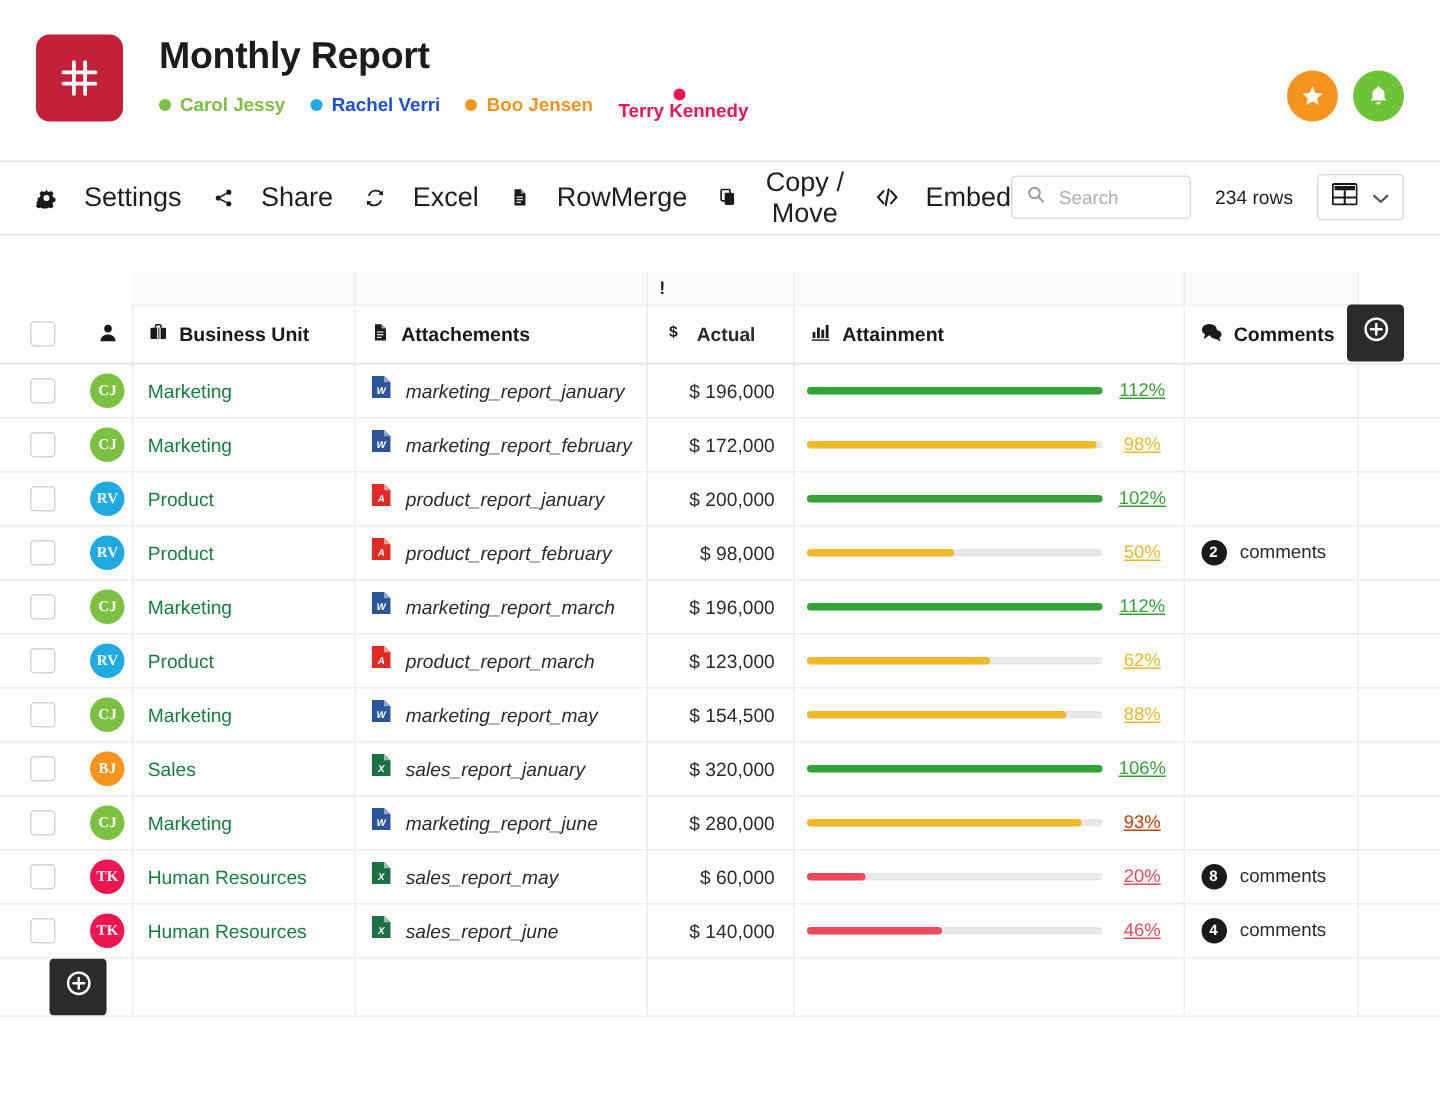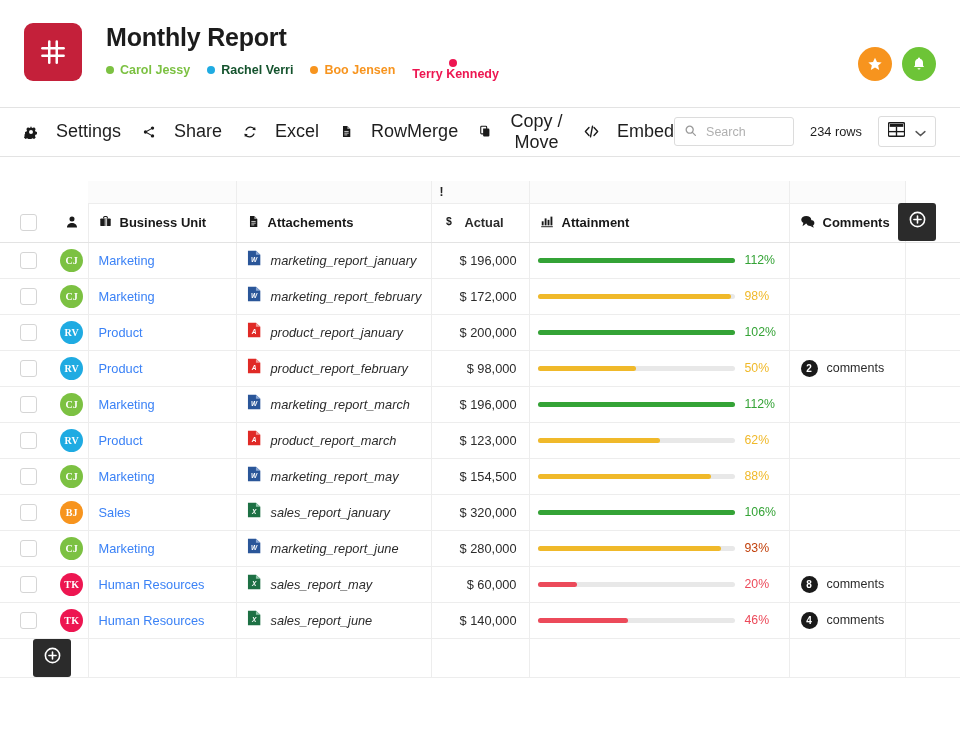--- a/index.html
+++ b/index.html
@@ -131,35 +131,35 @@
     width:15px;height:15px;border:1px solid #d5d5d5;border-radius:3px;
     background:#fff;display:block;margin:0 auto;cursor:pointer;
   }
   .avatar{
     width:23px;height:23px;border-radius:50%;
     display:flex;align-items:center;justify-content:center;
     color:#fff;font-size:10px;font-weight:bold;letter-spacing:0.2px;
     margin:0 auto;
     font-family:Liberation Serif, serif;
   }
-  .cell-text{padding-left:10px;font-size:12.8px;color:#3b82f6;}
+  .cell-text{padding-left:10px;font-size:12.8px;color:#15803d;}
   .att-cell{display:flex;align-items:center;gap:9px;padding-left:10px;font-style:italic;}
   .file-ico{flex:0 0 auto;display:block;}
   .att-name{font-size:12.8px;color:#2b2b2b;}
   .money{
     text-align:right;padding-right:12px;
     font-size:12.8px;color:#2b2b2b;white-space:nowrap;
   }
 
   .attain-cell{display:flex;align-items:center;padding:0 10px 0 8px;gap:10px;}
   .bar-track{
     flex:1 1 auto;height:5px;border-radius:3px;background:#e8e8e8;position:relative;
   }
   .bar-fill{position:absolute;left:0;top:0;height:5px;border-radius:3px;}
-  .pct{font-size:12.3px;width:34px;text-align:left;flex:0 0 auto;}
+  .pct{font-size:12.3px;width:34px;text-align:center;flex:0 0 auto;text-decoration:underline;}
 
   .cmt-cell{display:flex;align-items:center;gap:9px;padding-left:11px;}
   .cmt-badge{
     width:17px;height:17px;border-radius:50%;background:#1a1a1a;color:#fff;
     font-size:10px;font-weight:bold;display:flex;align-items:center;justify-content:center;
     flex:0 0 auto;
   }
   .cmt-label{font-size:12.5px;color:#2b2b2b;}
 
   
@@ -193,21 +193,21 @@
         </svg>
       </div>
 
       <div class="title-block">
         <h1 class="doc-title">Monthly Report</h1>
         <div class="members" id="members-list">
             <div class="member" style="color: rgb(124, 193, 66);">
               <span class="dot" style="background:#7cc142"></span>
               <span>Carol Jessy</span>
             </div>
-            <div class="member" style="color: #14532d;">
+            <div class="member" style="color: #1d4ed8;">
               <span class="dot" style="background:#1fabe2"></span>
               <span>Rachel Verri</span>
             </div>
             <div class="member" style="color: rgb(247, 148, 30);">
               <span class="dot" style="background:#f7941e"></span>
               <span>Boo Jensen</span>
             </div>
             <div class="member" style="color: rgb(237, 22, 81); flex-direction: column;">
               <span class="dot" style="background:#ed1651"></span>
               <span>Terry Kennedy</span>

